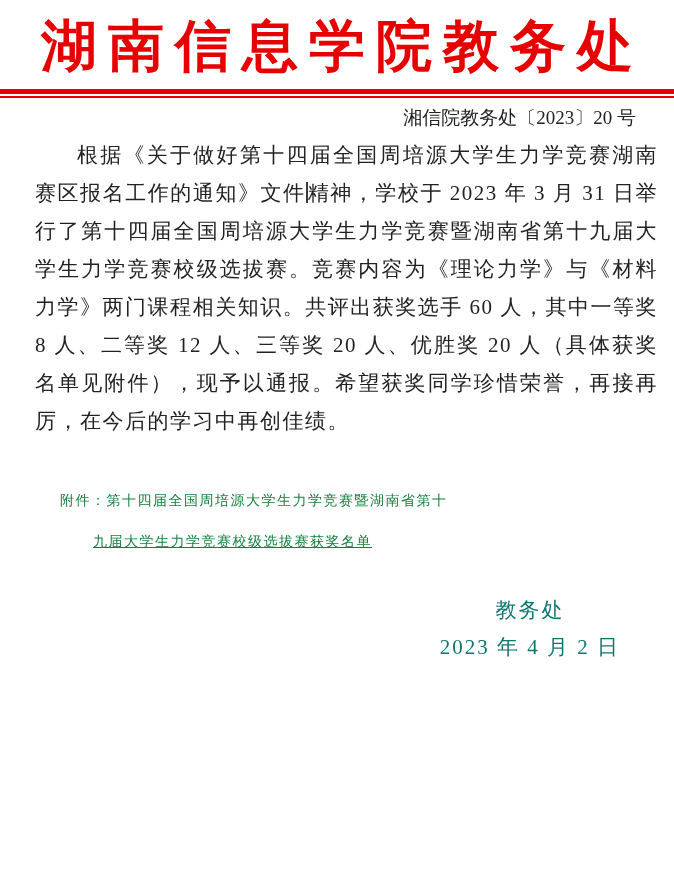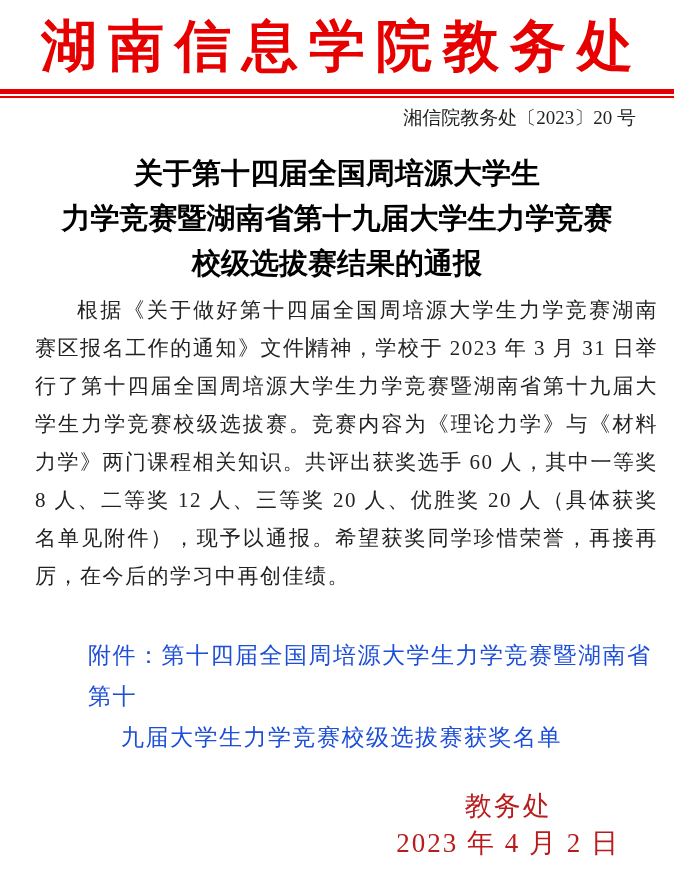--- a/index.html
+++ b/index.html
@@ -93,59 +93,53 @@
   .caret {
     display: inline-block;
     width: 0px;
     border-left: 2px solid #3a3a3a;
     height: 21px;
     vertical-align: -3px;
   }
 
   .attachment {
     margin-top: 40px;
-    font-size: 23px;
+    font-size: 14px;
     letter-spacing: 1.5px;
     line-height: 41px;
-    color: #1d4ed8;
-    margin-left: 28px;
+    color: #15803d;
   }
   .attachment .line1 { margin-left: 60px; }
-  .attachment .line2 { margin-left: 93px; }
+  .attachment .line2 { margin-left: 93px; text-decoration: underline; }
 
   .signature {
     margin: 30px 54px 0 auto;
     width: fit-content;
     text-align: center;
-    font-size: 27px;
+    font-size: 21px;
     letter-spacing: 2px;
     line-height: 37px;
-    color: #b91c1c;
+    color: #0f766e;
   }
 </style>
 </head>
 <body>
 
 <div class="page">
 
   <div class="letterhead">湖南信息学院教务处</div>
 
   <div class="red-rule">
     <div class="thick"></div>
     <div class="gap"></div>
     <div class="thin"></div>
   </div>
 
   <div class="doc-number">湘信院教务处〔2023〕20 号</div>
 
-  <div class="doc-title">
-    <div>关于第十四届全国周培源大学生</div>
-    <div>力学竞赛暨湖南省第十九届大学生力学竞赛</div>
-    <div>校级选拔赛结果的通报</div>
-  </div>
 
 
   <p class="body-text"><span>根据《关于做好第十四届全国周培源大学生力学竞赛湖南赛区报名工作的通知》文件</span><span class="caret"></span><span>精神，学校于 2023 年 3 月 31 日举行了第十四届全国周培源大学生力学竞赛暨湖南省第十九届大学生力学竞赛校级选拔赛。竞赛内容为《理论力学》与《材料力学》两门课程相关知识。共评出获奖选手 60 人，其中一等奖 8 人、二等奖 12 人、三等奖 20 人、优胜奖 20 人（具体获奖名单见附件），现予以通报。希望获奖同学珍惜荣誉，再接再厉，在今后的学习中再创佳绩。</span></p>
 
   <div class="attachment">
     <div class="line1">附件：第十四届全国周培源大学生力学竞赛暨湖南省第十</div>
     <div class="line2">九届大学生力学竞赛校级选拔赛获奖名单</div>
   </div>
 
   <div class="signature">

